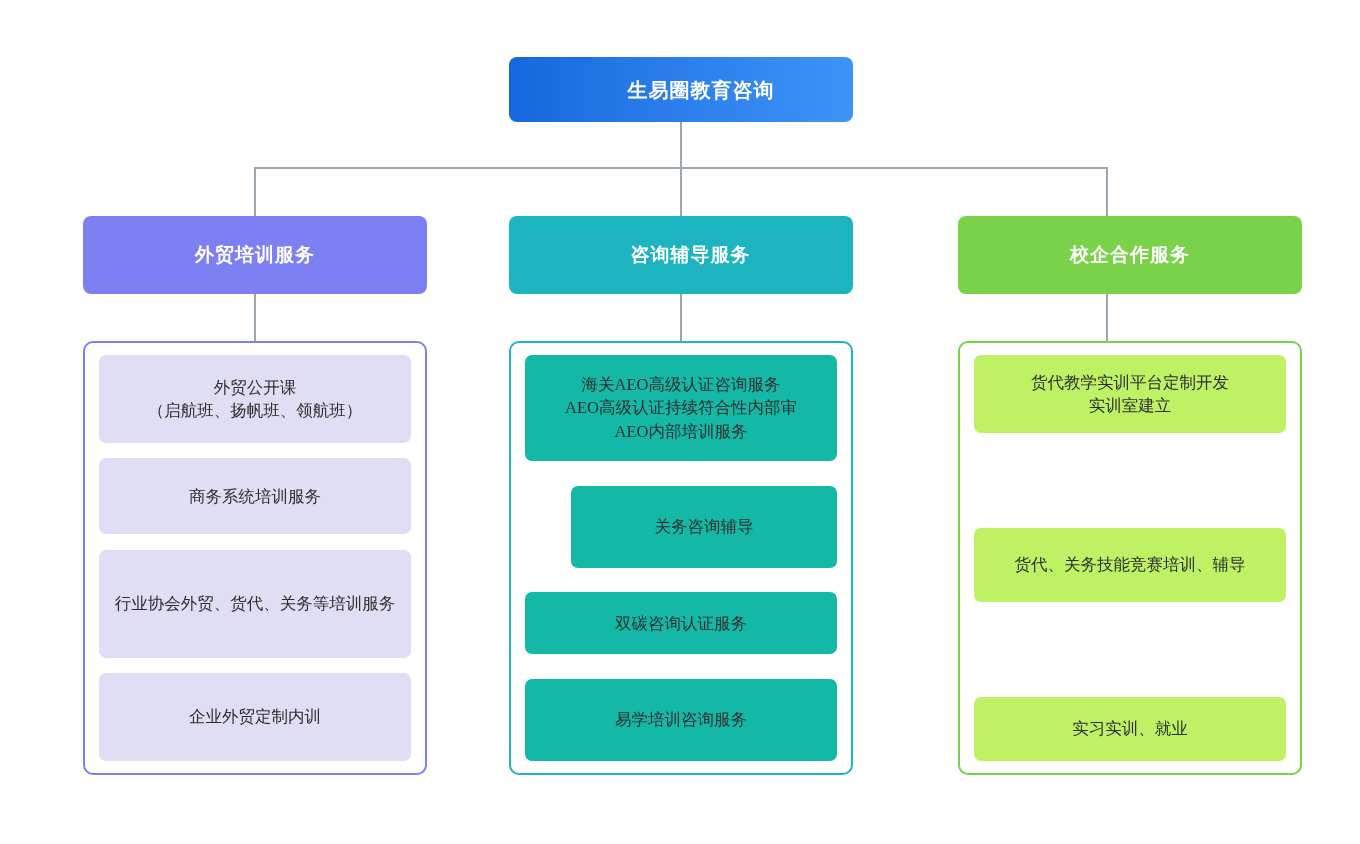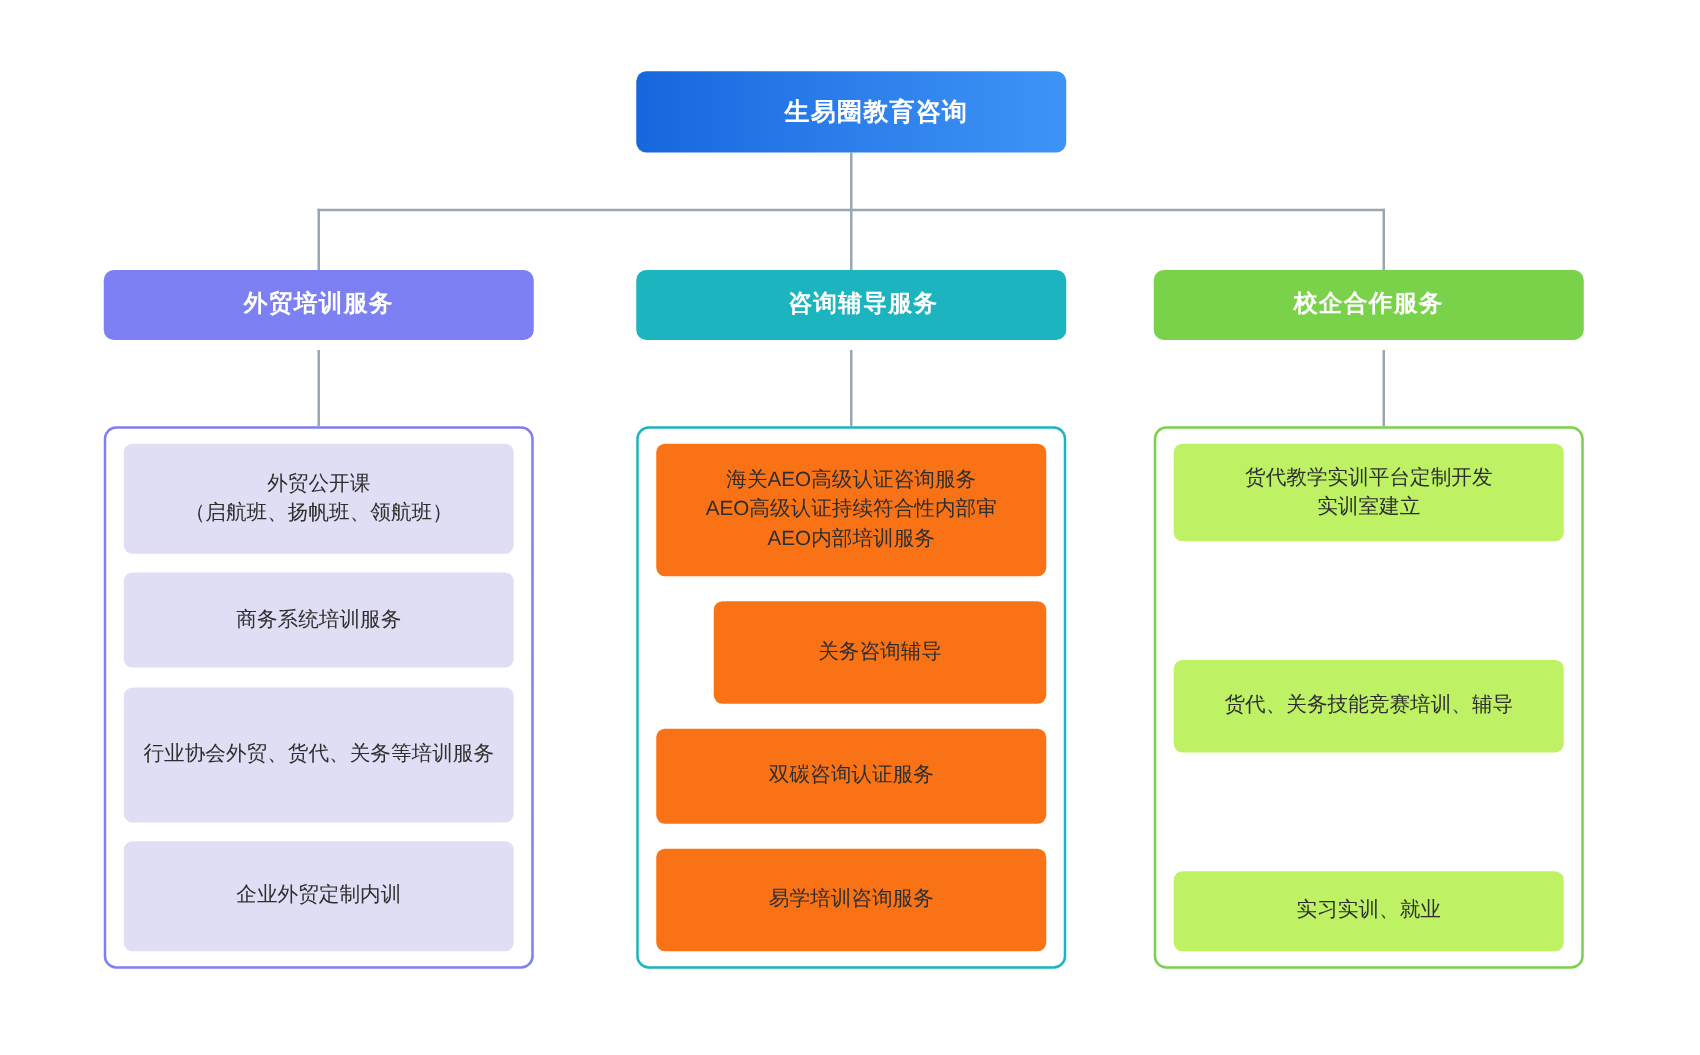--- a/index.html
+++ b/index.html
@@ -54,25 +54,25 @@
   .connector.h { height: 2px; }
 
   
   .branch {
     position: absolute;
     top: 216px;
     width: 344px;
   }
   .branch.b0 { left: 83px; }
   .branch.b1 { left: 509px; }
-  .branch.b2 { left: 923px; }
+  .branch.b2 { left: 958px; }
 
   .branch-header {
     width: 344px;
-    height: 56px;
+    height: 78px;
     border-radius: 8px;
     display: flex;
     align-items: center;
     justify-content: center;
     box-sizing: border-box;
   }
   .branch-header .header-title {
     color: #ffffff;
     font-size: 19px;
     font-weight: bold;
@@ -101,30 +101,31 @@
     box-sizing: border-box;
     display: flex;
     align-items: center;
     justify-content: center;
     text-align: center;
     padding: 8px 14px;
     font-size: 16.5px;
     line-height: 1.42;
     color: #2e2e2e;
     white-space: pre-line;
+    font-family: Liberation Serif, serif;
   }
 
   
   .b0 .branch-header { background: #7c80f2; }
   .b0 .branch-body   { border-color: #7c80f2; }
   .b0 .item-card     { background: #e0def5; }
 
   .b1 .branch-header { background: #1cb4bf; padding-left: 19px; }
   .b1 .branch-body   { border-color: #1cb4bf; }
-  .b1 .item-card     { background: #f97316; }
+  .b1 .item-card     { background: #14b8a6; }
 
   .b2 .branch-header { background: #7ad24a; }
   .b2 .branch-body   { border-color: #7ad24a; }
   .b2 .item-card     { background: #bef264; }
 </style>
 </head>
 <body>
 
 <div class="chart">
 
@@ -156,21 +157,21 @@
 
   <div class="branch b1">
     <div class="branch-header">
       <span class="header-title">咨询辅导服务</span>
     </div>
     <div class="branch-body">
       <div class="item-card" style="height:106px;">海关AEO高级认证咨询服务
 AEO高级认证持续符合性内部审
 AEO内部培训服务</div>
       <div class="item-card" style="height:82px;margin-left:46px;">关务咨询辅导</div>
-      <div class="item-card" style="height:76px;">双碳咨询认证服务</div>
+      <div class="item-card" style="height:62px;">双碳咨询认证服务</div>
       <div class="item-card" style="height:82px;">易学培训咨询服务</div>
     </div>
   </div>
 
   <div class="branch b2">
     <div class="branch-header">
       <span class="header-title">校企合作服务</span>
     </div>
     <div class="branch-body">
       <div class="item-card" style="height:78px;">货代教学实训平台定制开发

